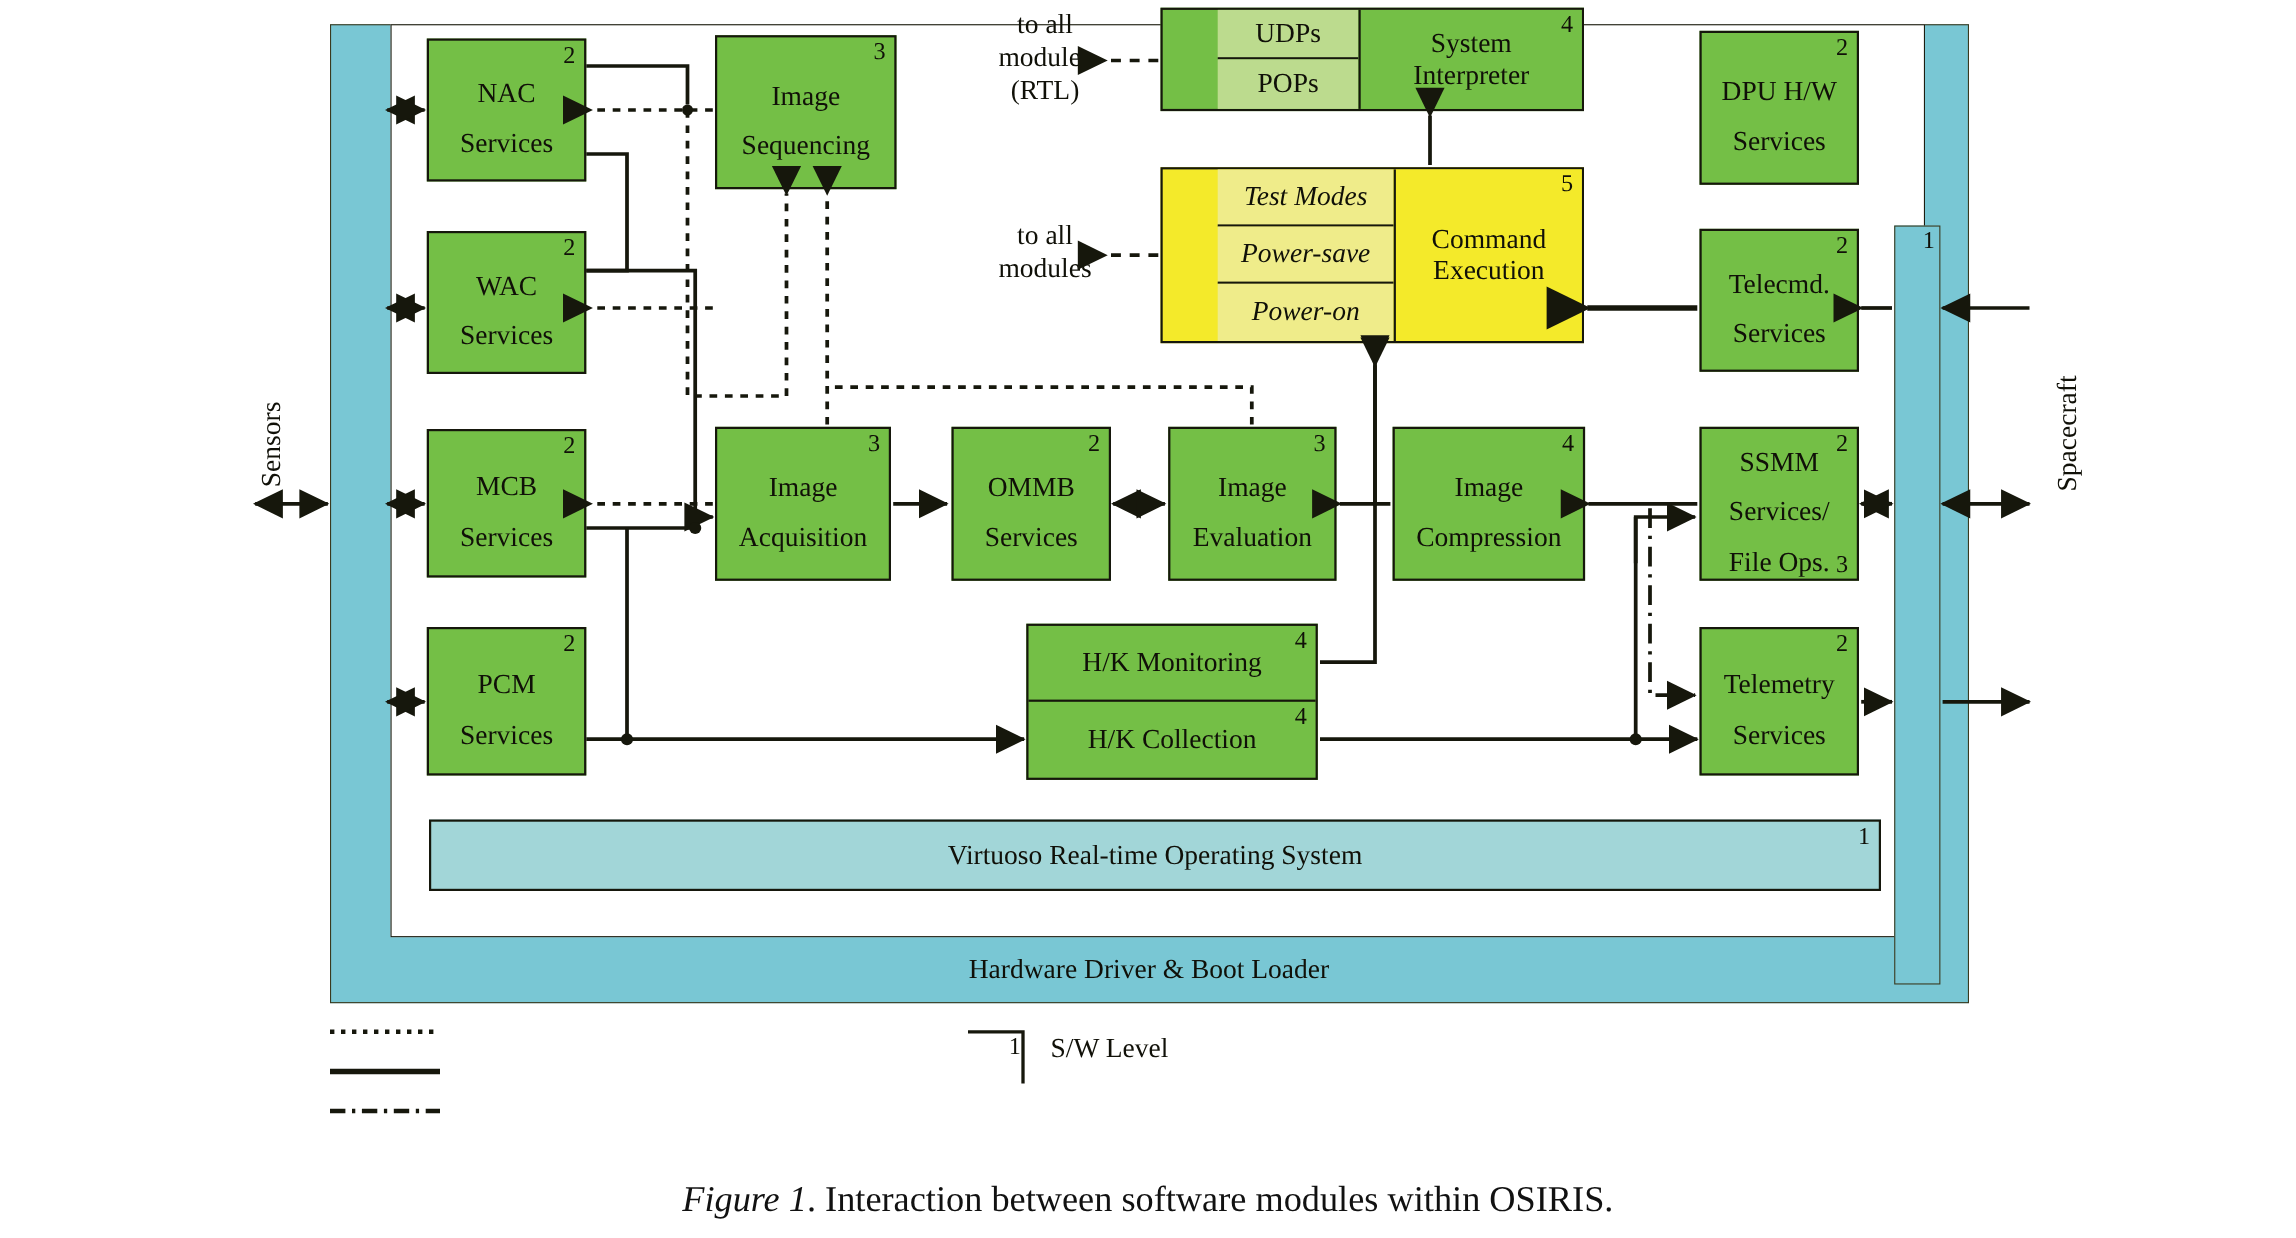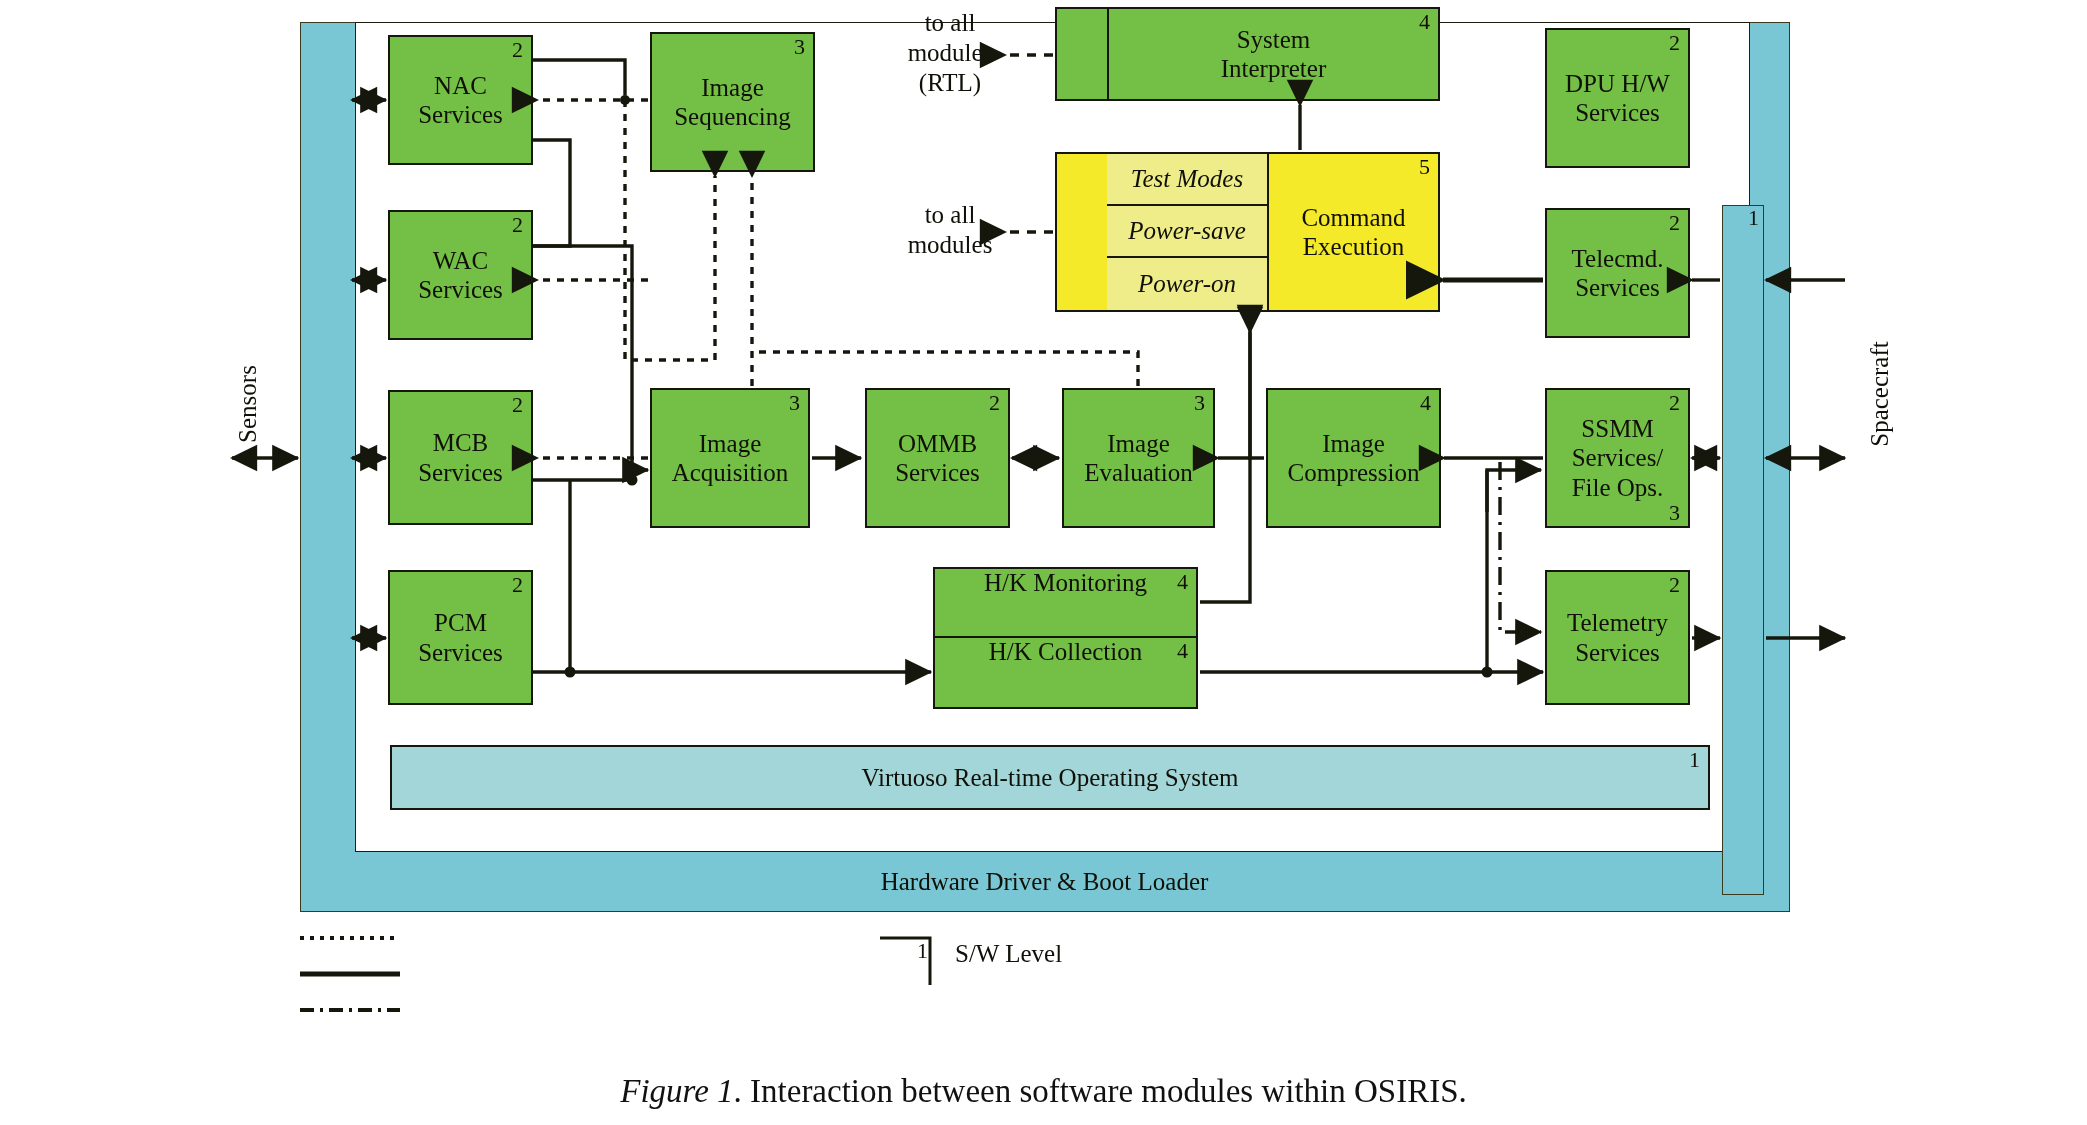--- a/index.html
+++ b/index.html
@@ -10,21 +10,21 @@
 
   
   .frame{background:#79c7d4;border:1px solid #3a3a1e;}
   .frame-inner{background:#ffffff;border:1px solid #1d1d10;}
 
   .mod{
     background:#74bf46;border:2px solid #16170c;
     display:flex;flex-direction:column;align-items:center;justify-content:center;
     font-size:25px;line-height:1.18;color:#101008;text-align:center;
   }
-  .mod .ln{display:block;white-space:nowrap;}
+  .mod .ln{display:block;white-space:nowrap;margin-top:16px;}
   .lvl{position:absolute;top:2px;right:8px;font-size:22px;line-height:1;color:#101008;}
   .lvl.bot{top:auto;bottom:2px;}
 
   .os{background:#a2d6d8;border:2px solid #16170c;display:flex;align-items:center;justify-content:center;
       font-size:25px;color:#101008;}
   .hw{display:flex;align-items:center;justify-content:center;font-size:25px;color:#101008;}
 
   
   .comp{border:2px solid #16170c;display:flex;}
   .comp .pad{width:50px;}
@@ -36,21 +36,21 @@
               font-size:25px;line-height:1.18;color:#101008;text-align:center;border-left:2px solid #16170c;}
 
   .tok{background:#74bf46;}
   .tok .cell{background:#bcdb8e;}
   .tok .main{background:#74bf46;}
   .cmd{background:#f4ea2a;}
   .cmd .cell{background:#efec8a;font-style:italic;}
   .cmd .main{background:#f4ea2a;}
 
   .stackbox{border:2px solid #16170c;background:#74bf46;}
-  .stackrow{position:relative;display:flex;justify-content:center;
+  .stackrow{position:relative;display:flex;align-items:center;justify-content:center;
             font-size:25px;color:#101008;box-sizing:border-box;}
 
   .side-label{font-size:25px;color:#101008;white-space:nowrap;
               transform-origin:50% 50%;}
 
   .note{font-size:25px;line-height:1.2;color:#101008;text-align:center;white-space:nowrap;}
 
   .legend-txt{font-size:25px;color:#101008;white-space:nowrap;}
 
   .caption{font-size:33px;color:#111;text-align:center;white-space:nowrap;}
@@ -160,20 +160,28 @@
   </div>
 
   <div class="abs mod" style="left:1545px;top:570px;width:145px;height:135px;">
     <span class="ln">Telemetry</span>
     <span class="ln">Services</span>
     <span class="lvl">2</span>
   </div>
 
   <div class="abs comp tok" style="left:1055px;top:7px;width:385px;height:94px;">
     <div class="pad"></div>
+    <div class="cells" style="width:128px;">
+      <div class="cell" style="height:45px;">
+        <span>UDPs</span>
+      </div>
+      <div class="cell" style="height:45px;">
+        <span>POPs</span>
+      </div>
+    </div>
     <div class="main" style="flex:1;">
       <span class="ln">System</span>
       <span class="ln">Interpreter</span>
       <span class="lvl">4</span>
     </div>
   </div>
 
   <div class="abs comp cmd" style="left:1055px;top:152px;width:385px;height:160px;">
     <div class="pad"></div>
     <div class="cells" style="width:160px;">

